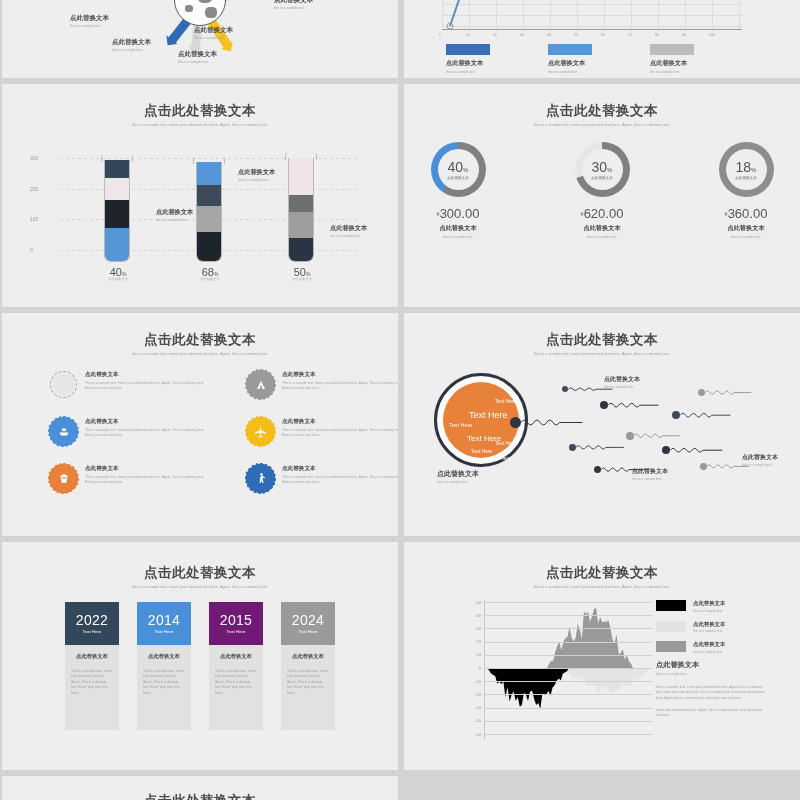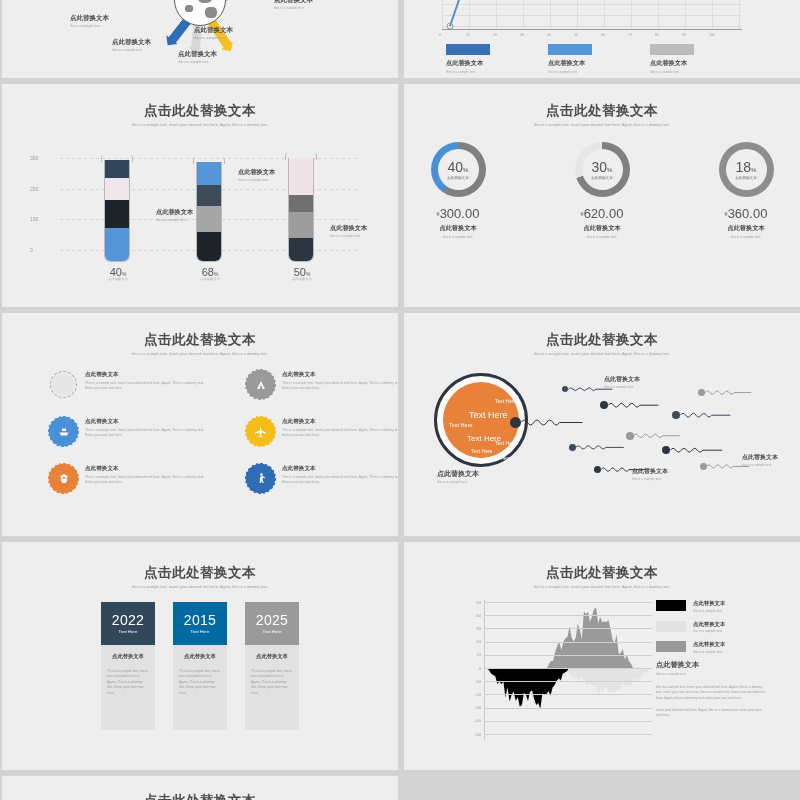--- a/index.html
+++ b/index.html
@@ -580,32 +580,42 @@
           <div class="top" style="background:#33475b">
             <div class="yr">2022</div>
             <div class="th">Text Here</div>
           </div>
           <div class="body">
             <div class="h cn">点此替换文本</div>
             <div class="p">This is a sample text. Insert your desired text here. Again, This is a dummy text. Enter your own text here.</div>
           </div>
         </div>
         <div class="ycard">
-          <div class="top" style="background:#0369a1">
+          <div class="top" style="background:#4a90d9">
+            <div class="yr">2014</div>
+            <div class="th">Text Here</div>
+          </div>
+          <div class="body">
+            <div class="h cn">点此替换文本</div>
+            <div class="p">This is a sample text. Insert your desired text here. Again, This is a dummy text. Enter your own text here.</div>
+          </div>
+        </div>
+        <div class="ycard">
+          <div class="top" style="background:#701a75">
             <div class="yr">2015</div>
             <div class="th">Text Here</div>
           </div>
           <div class="body">
             <div class="h cn">点此替换文本</div>
             <div class="p">This is a sample text. Insert your desired text here. Again, This is a dummy text. Enter your own text here.</div>
           </div>
         </div>
         <div class="ycard">
           <div class="top" style="background:#9a9a9a">
-            <div class="yr">2025</div>
+            <div class="yr">2024</div>
             <div class="th">Text Here</div>
           </div>
           <div class="body">
             <div class="h cn">点此替换文本</div>
             <div class="p">This is a sample text. Insert your desired text here. Again, This is a dummy text. Enter your own text here.</div>
           </div>
         </div>
       </div>
   </div>
 

